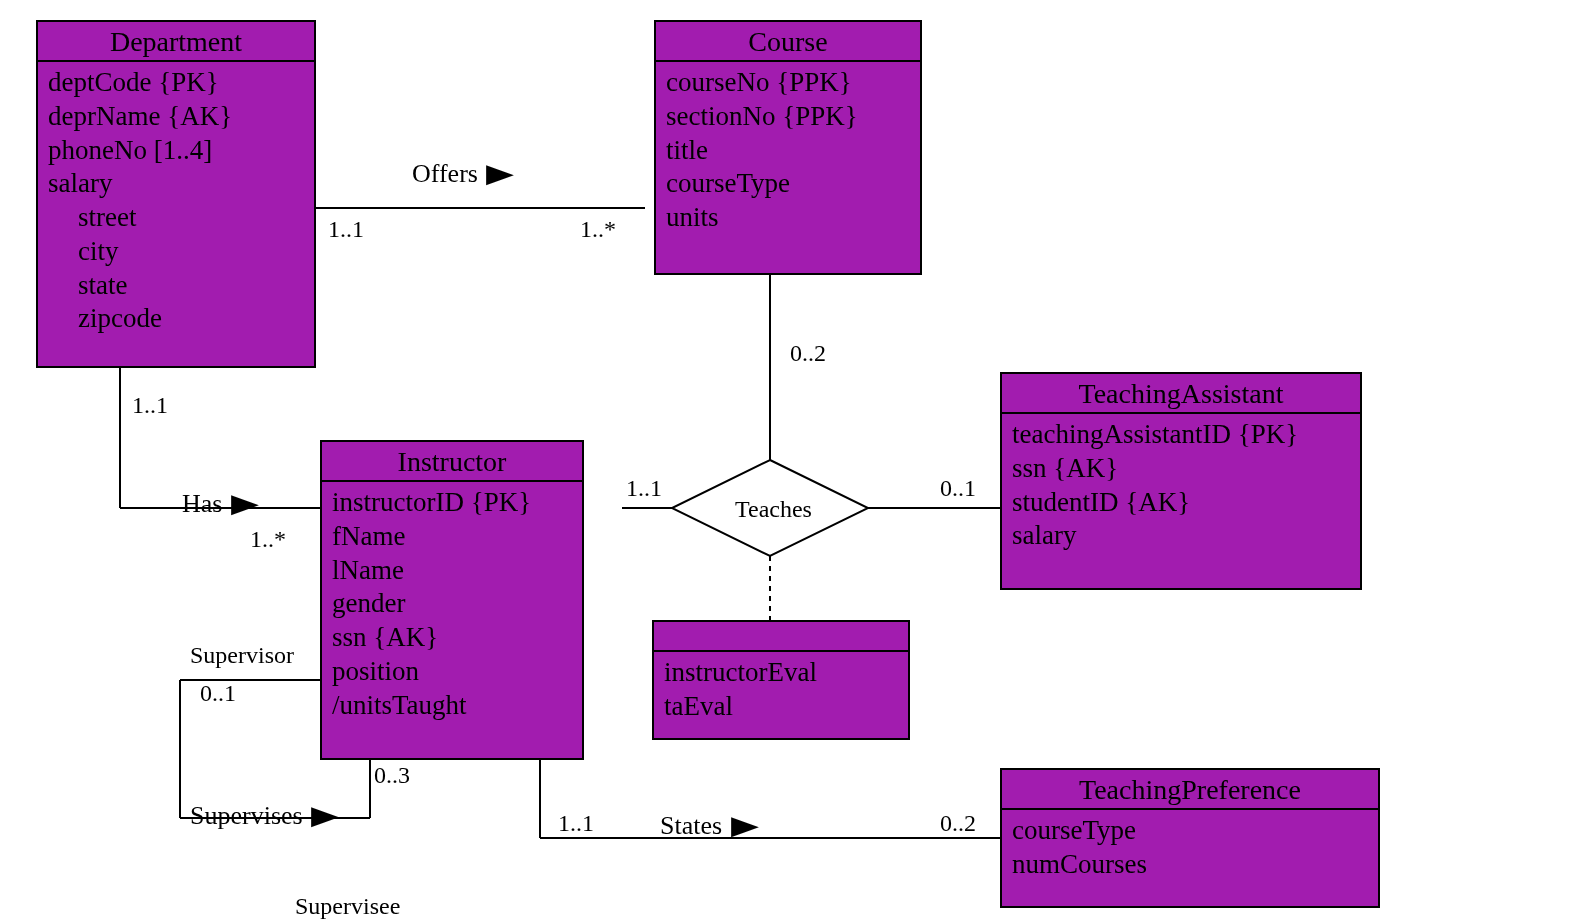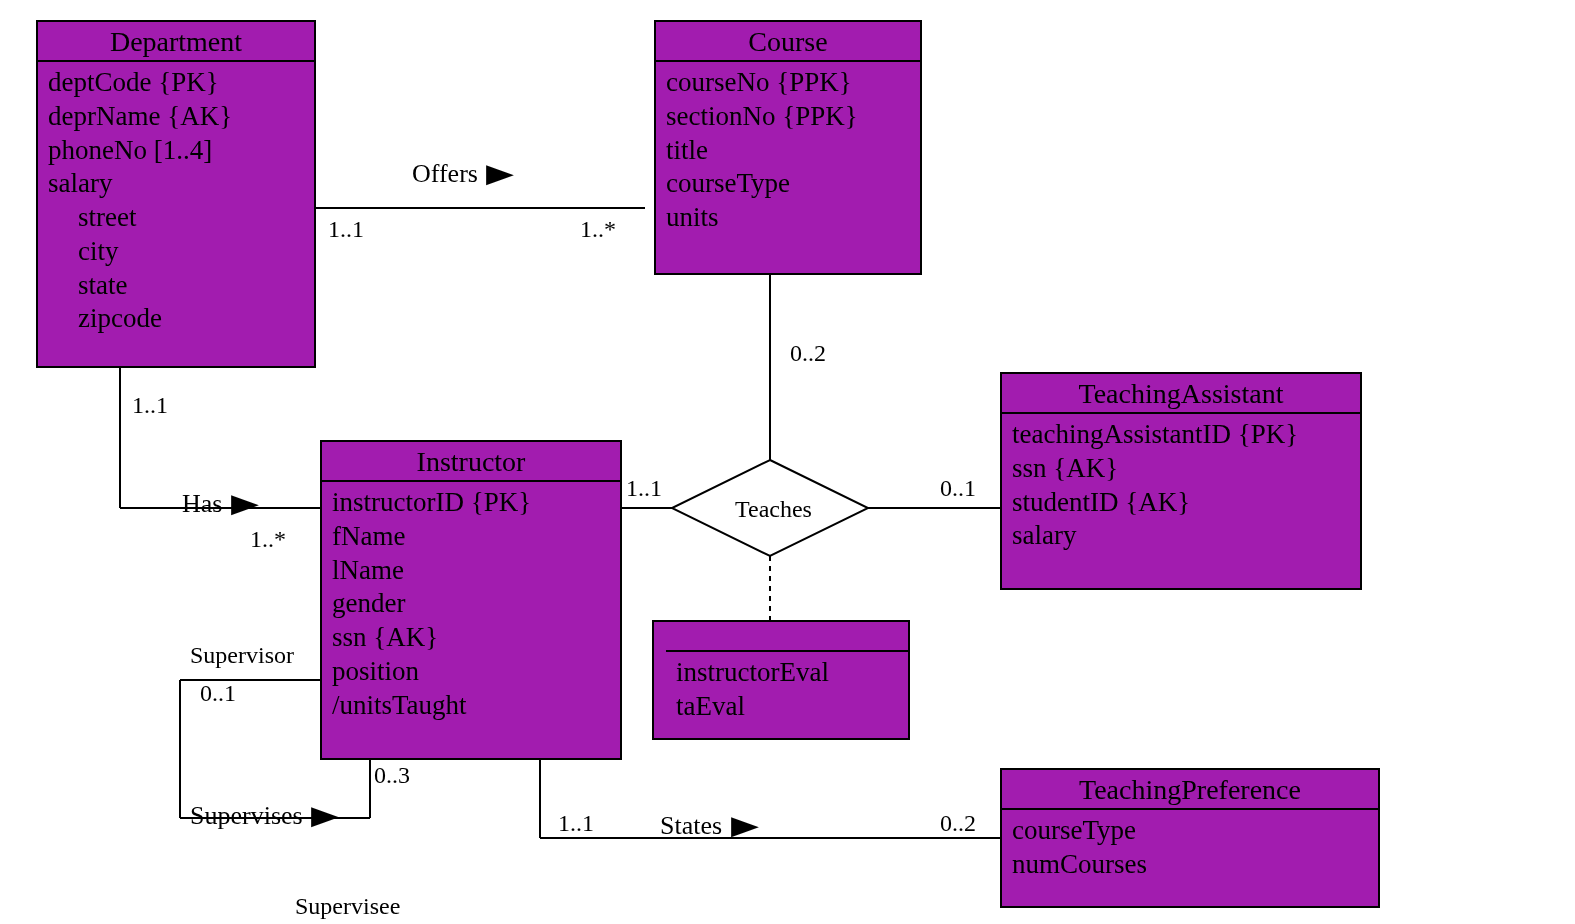--- a/index.html
+++ b/index.html
@@ -102,21 +102,21 @@
   <div class="entity-header">Course</div>
   <div class="entity-body">
     <div>courseNo {PPK}</div>
     <div>sectionNo {PPK}</div>
     <div>title</div>
     <div>courseType</div>
     <div>units</div>
   </div>
 </div>
 
-<div class="entity" style="left:320px; top:440px; width:302px; height:320px;">
+<div class="entity" style="left:320px; top:440px; width:264px; height:320px;">
   <div class="entity-header">Instructor</div>
   <div class="entity-body">
     <div>instructorID {PK}</div>
     <div>fName</div>
     <div>lName</div>
     <div>gender</div>
     <div>ssn {AK}</div>
     <div>position</div>
     <div>/unitsTaught</div>
   </div>
@@ -125,21 +125,21 @@
 <div class="entity" style="left:1000px; top:372px; width:362px; height:218px;">
   <div class="entity-header">TeachingAssistant</div>
   <div class="entity-body">
     <div>teachingAssistantID {PK}</div>
     <div>ssn {AK}</div>
     <div>studentID {AK}</div>
     <div>salary</div>
   </div>
 </div>
 
-<div class="entity" style="left:652px; top:620px; width:258px; height:120px;padding-left:12px;">
+<div class="entity" style="left:652px; top:620px; width:258px; height:120px;">
   <div class="entity-header" style="height:22px;"></div>
   <div class="entity-body">
     <div>instructorEval</div>
     <div>taEval</div>
   </div>
 </div>
 
 <div class="entity" style="left:1000px; top:768px; width:380px; height:140px;">
   <div class="entity-header">TeachingPreference</div>
   <div class="entity-body">

